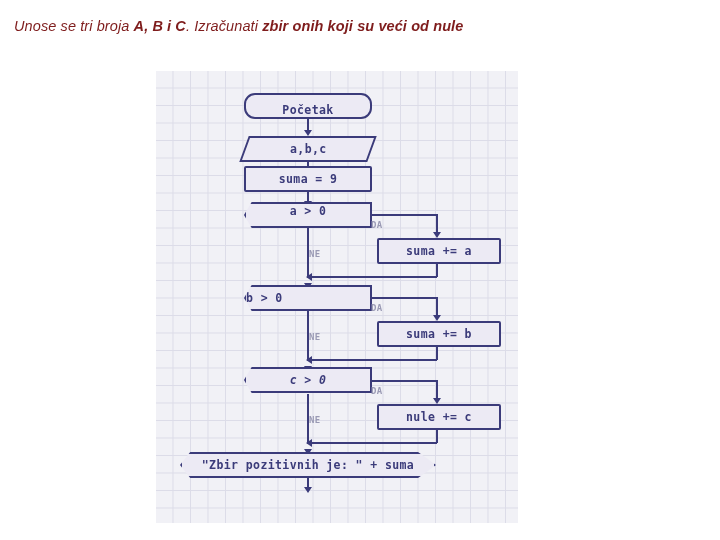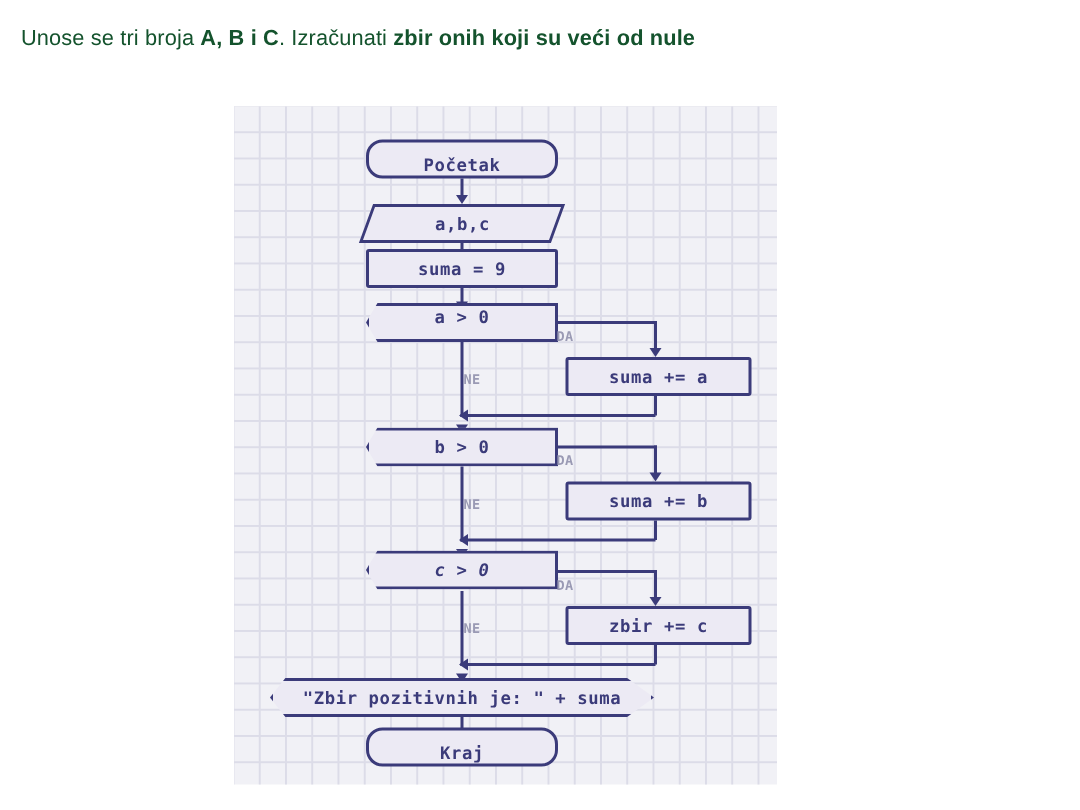--- a/index.html
+++ b/index.html
@@ -13,23 +13,24 @@
     font-family: "Liberation Sans", sans-serif;
     overflow: hidden;
   }
 
   
   #heading {
     position: absolute;
     left: 14px;
     top: 18px;
     font-size: 14.5px;
-    color: #14532d;
+    color: #7f1d1d;
     white-space: nowrap;
     letter-spacing: 0.1px;
+    font-style: italic;
   }
   #heading b { font-weight: bold; }
 
   
   #canvas {
     position: absolute;
     left: 156px;
     top: 71px;
     width: 362px;
     height: 452px;
@@ -159,21 +160,21 @@
   <div class="node rect" style="left:221px; top:167px; width:124px; height:26px;align-items:center;">
     <span>suma += a</span>
   </div>
 
   <div class="line vline" style="left:151px; top:157px; height:50px;"></div>
   <div class="line vline" style="left:280px; top:193px; height:13px;"></div>
   <div class="line hline" style="left:151px; top:205px; width:130px;"></div>
   <div class="arrow-left" style="left:150px; top:201.5px;"></div>
   <div class="arrow-down" style="left:147.5px; top:212px;"></div>
 
-  <div class="decision" style="position:absolute; left:88px; top:214px; width:128px; height:26px; box-sizing:border-box; display:flex; align-items:center; justify-content:center;">
+  <div class="decision" style="position:absolute; left:88px; top:214px; width:128px; height:26px; box-sizing:border-box; display:flex; align-items:center; justify-content:flex-start;">
     <span style="color:#3b3b7a; font-family:'DejaVu Sans Mono','Liberation Mono',monospace; font-size:11.5px; font-weight:bold; letter-spacing:0.4px;">b &gt; 0</span>
   </div>
   <div class="label" style="left:215px; top:212px;">DA</div>
   <div class="label" style="left:153px; top:241px;">NE</div>
 
   <div class="line hline" style="left:216px; top:226px; width:66px;"></div>
   <div class="line vline" style="left:280px; top:226px; height:20px;"></div>
   <div class="arrow-down" style="left:276.5px; top:244px;"></div>
 
   <div class="node rect" style="left:221px; top:250px; width:124px; height:26px;">
@@ -190,32 +191,29 @@
     <span style="color:#3b3b7a; font-family:'DejaVu Sans Mono','Liberation Mono',monospace; font-size:11.5px; font-weight:bold; letter-spacing:0.4px;">c &gt; 0</span>
   </div>
   <div class="label" style="left:215px; top:295px;">DA</div>
   <div class="label" style="left:153px; top:324px;">NE</div>
 
   <div class="line hline" style="left:216px; top:309px; width:66px;"></div>
   <div class="line vline" style="left:280px; top:309px; height:20px;"></div>
   <div class="arrow-down" style="left:276.5px; top:327px;"></div>
 
   <div class="node rect" style="left:221px; top:333px; width:124px; height:26px;">
-    <span>zbir += c</span>
+    <span>nule += c</span>
   </div>
 
   <div class="line vline" style="left:151px; top:323px; height:50px;"></div>
   <div class="line vline" style="left:280px; top:359px; height:13px;"></div>
   <div class="line hline" style="left:151px; top:371px; width:130px;"></div>
   <div class="arrow-left" style="left:150px; top:367.5px;"></div>
   <div class="arrow-down" style="left:147.5px; top:378px;"></div>
 
   <div class="output" style="position:absolute; left:24px; top:381px; width:256px; height:26px; box-sizing:border-box; display:flex; align-items:center; justify-content:center;">
     <span style="color:#3b3b7a; font-family:'DejaVu Sans Mono','Liberation Mono',monospace; font-size:11.5px; font-weight:bold; letter-spacing:0.4px;">"Zbir pozitivnih je: " + suma</span>
   </div>
   <div class="line vline" style="left:151px; top:407px; height:11px;"></div>
   <div class="arrow-down" style="left:147.5px; top:416px;"></div>
 
-  <div class="node rounded" style="left:88px; top:414px; width:128px; height:26px;">
-    <span>Kraj</span>
-  </div>
 
 </div>
 
 </body></html>

